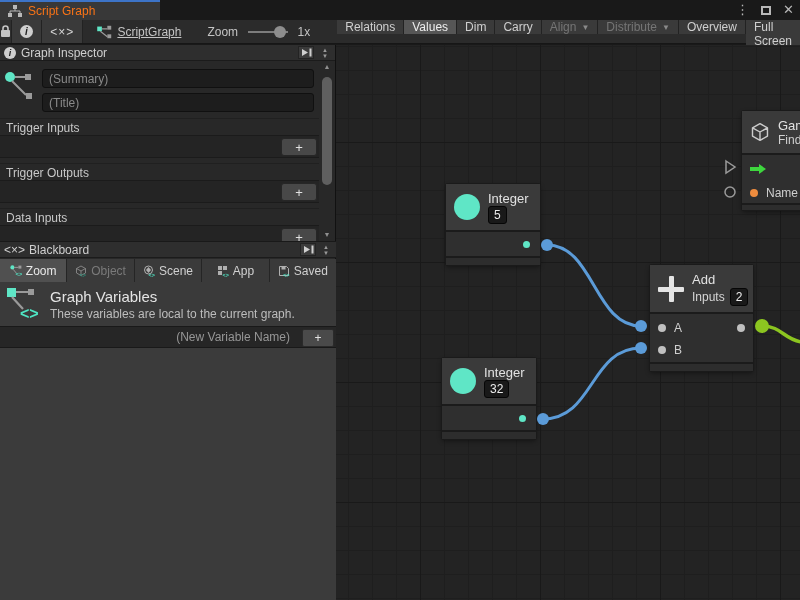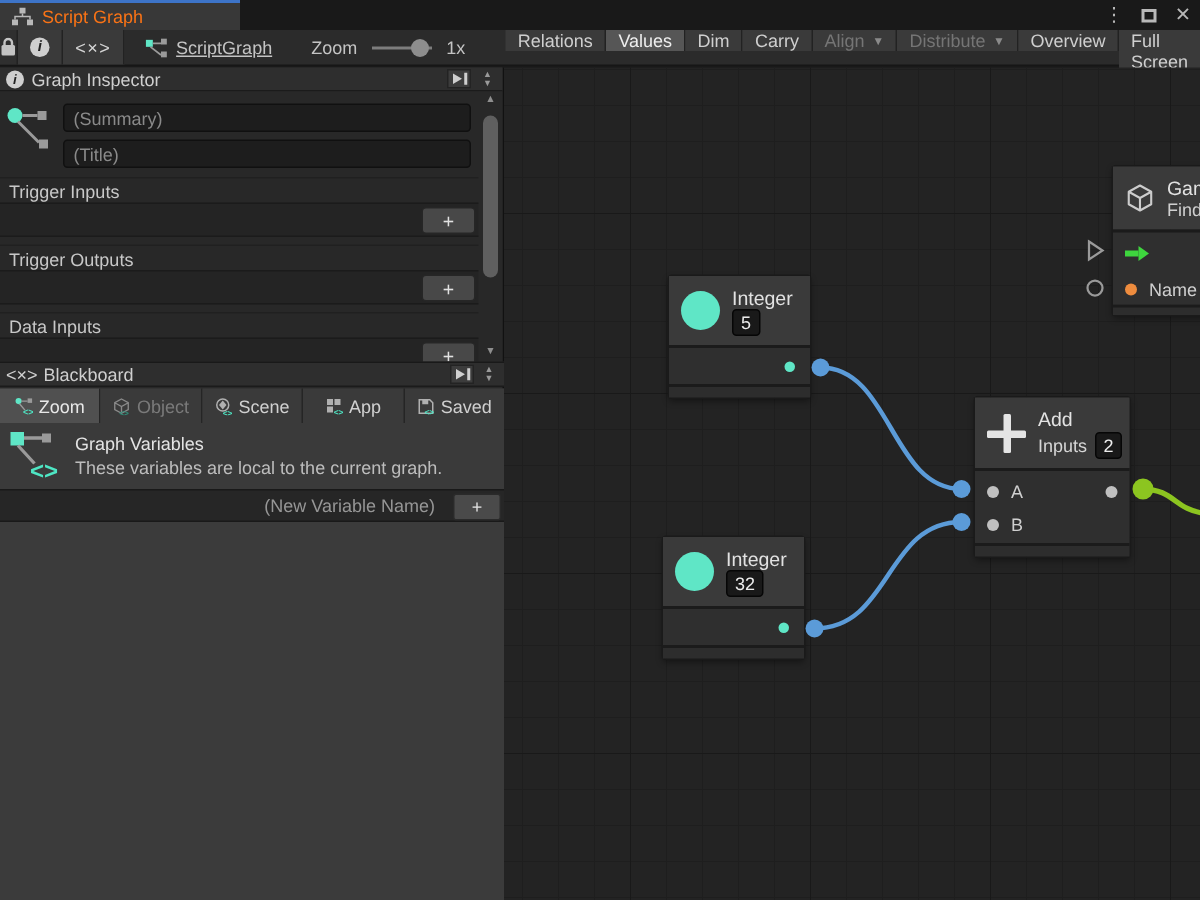--- a/index.html
+++ b/index.html
@@ -61,21 +61,21 @@
 
   .bb-header { position:absolute; left:0; top:196px; width:336px; height:17px; background:#2e2e2e;
                border-top:1px solid #191919; border-bottom:1px solid #1b1b1b; display:flex; align-items:center; gap:4px; padding:0 4px; color:#cfcfcf; }
   .bb-tabs { position:absolute; left:0; top:214px; width:336px; height:23px; display:flex; background:#333; }
   .bb-tab { flex:1; display:flex; align-items:center; justify-content:center; gap:4px; background:#3a3a3a;
             border-right:1px solid #252525; color:#d0d0d0; }
   .bb-tab.active { background:#505050; color:#e8e8e8; }
   .bb-tab.disabled { color:#7a7a7a; }
   .vars-box { position:absolute; left:0; top:237px; width:336px; height:44px; background:#3a3a3a; display:flex;
               align-items:center; gap:10px; padding:0 6px; }
-  .vars-title { font-size:12px; color:#e4e4e4; margin-bottom:2px; }
+  .vars-title { font-size:15px; color:#e4e4e4; margin-bottom:2px; }
   .vars-desc { font-size:12px; color:#bdbdbd; }
   .newvar-row { position:absolute; left:0; top:281px; width:336px; height:22px; background:#262626;
                 border-top:1px solid #191919; border-bottom:1px solid #191919; }
   .newvar-input { position:absolute; left:0; top:0; width:298px; height:100%; background:transparent; border:none;
                   color:#fef9c3; text-align:right; padding-right:8px; font-size:12px; outline:none; }
   .newvar-input::placeholder { color:#969696; }
   .newvar-add { position:absolute; right:2px; top:2px; width:32px; height:18px; background:#4a4a4a; border:1px solid #2a2a2a;
                 border-radius:2px; color:#e2e2e2; display:flex; align-items:center; justify-content:center; }
   .bb-empty { position:absolute; left:0; top:303px; width:336px; height:252px; background:#3b3b3b; }
 

